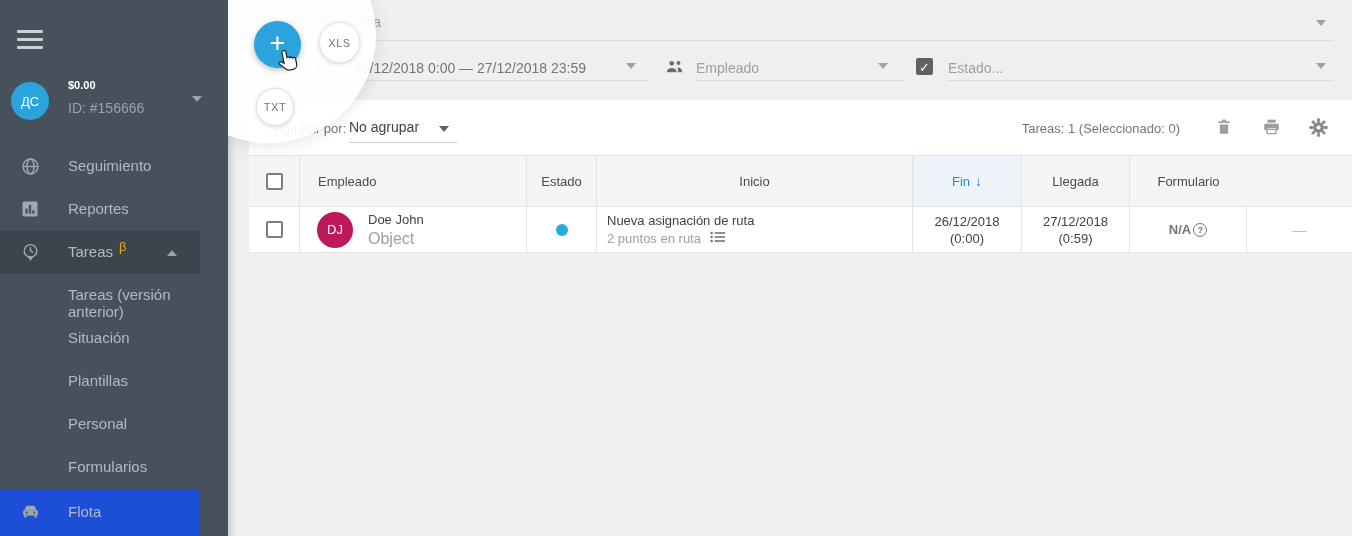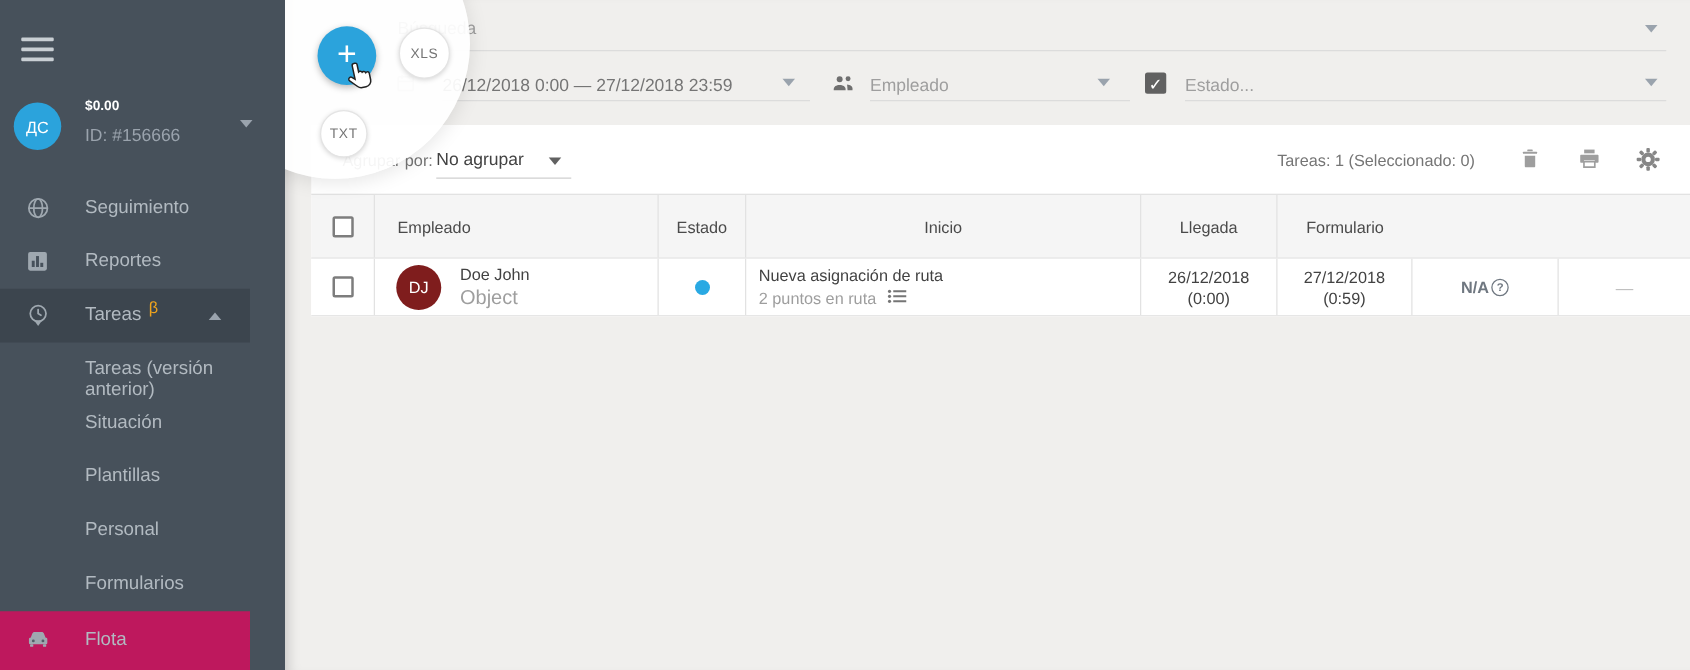--- a/index.html
+++ b/index.html
@@ -19,21 +19,21 @@
   .caret-d{width:0;height:0;border-left:5px solid transparent;border-right:5px solid transparent;border-top:6px solid #9aa3ad;}
   .caret-u{width:0;height:0;border-left:5px solid transparent;border-right:5px solid transparent;border-bottom:6px solid #9aa3ad;}
   .nav-item{position:absolute;left:0;width:200px;height:43px;color:#b2bac1;font-size:15px;cursor:pointer;}
   .nav-item .ico{position:absolute;left:20px;top:11px;width:21px;height:21px;}
   .nav-item .lbl{position:absolute;left:68px;top:12px;}
   .nav-item.active{background:#3c454e;}
   .beta{color:#f0a41d;font-size:13px;position:relative;top:-6px;margin-left:6px;}
   .nav-caret{position:absolute;right:23px;top:19px;}
   .sub-item{position:absolute;left:0;width:228px;height:43px;color:#b2bac1;font-size:15px;cursor:pointer;}
   .sub-item .lbl{position:absolute;left:68px;top:12px;}
-  .nav-item.flota{background:#be185d;height:47px;}
+  .nav-item.flota{background:#1d4ed8;height:47px;}
 
   
   .content{position:absolute;left:228px;top:0;width:1124px;height:536px;background:#f0efed;
            box-shadow:inset 10px 0 10px -8px rgba(0,0,0,.18);}
 
   
   .field-line{border-bottom:1px solid #dcdcdc;position:absolute;}
   .f-label{position:absolute;color:#9e9e9e;font-size:14px;}
   .f-value{position:absolute;color:#757575;font-size:14px;}
   .f-caret{position:absolute;}
@@ -55,21 +55,21 @@
   .table{position:absolute;left:0;top:55px;width:1103px;}
   .thead,.trow{display:grid;grid-template-columns:51px 227px 70px 316px 109px 108px 117px 1fr;}
   .thead{height:52px;background:#f5f5f5;border-top:1px solid #e2e2e2;border-bottom:1px solid #e2e2e2;}
   .trow{height:46px;background:#fff;border-bottom:1px solid #e6e6e6;}
   .th,.td{border-right:1px solid #e2e2e2;position:relative;display:flex;align-items:center;}
   .th:last-child,.td:last-child{border-right:none;}
   .th{color:#4a4a4a;font-size:13px;}
   .th.c,.td.c{justify-content:center;text-align:center;}
   .th-fin{background:#edf3f9;color:#1e88e5;}
   .sort-arrow{color:#1e88e5;font-size:14px;margin-left:5px;}
-  .row-avatar{width:36px;height:36px;border-radius:50%;background:#7f1d1d;color:#fff;font-size:13px;
+  .row-avatar{width:36px;height:36px;border-radius:50%;background:#be185d;color:#fff;font-size:13px;
               display:flex;align-items:center;justify-content:center;margin-left:17px;flex:none;}
   .emp-text{margin-left:15px;}
   .emp-name{color:#424242;font-size:13px;}
   .emp-sub{color:#9e9e9e;font-size:16px;margin-top:3px;}
   .status-dot{width:12px;height:12px;border-radius:50%;background:#29a9e3;}
   .etq{padding-left:10px;}
   .etq-title{color:#424242;font-size:13px;}
   .etq-sub{color:#9e9e9e;font-size:13px;margin-top:3px;display:flex;align-items:center;gap:9px;}
   .cell-2line{color:#424242;font-size:13px;line-height:17px;}
   .na{color:#6f7780;font-size:13px;display:flex;align-items:center;gap:2px;font-weight:bold;}
@@ -192,20 +192,24 @@
 
       <div class="table">
 
         <div class="thead">
           <div class="th c">
               <span class="checkbox"></span>
             </div>
           <div class="th" style="padding-left:18px;">Empleado</div>
           <div class="th c">Estado</div>
           <div class="th c">Inicio</div>
+          <div class="th c th-fin">
+            <span>Fin</span>
+            <span class="sort-arrow">↓</span>
+          </div>
           <div class="th c">Llegada</div>
           <div class="th c">Formulario</div>
         </div>
 
         <div class="trow">
           <div class="td c">
               <span class="checkbox"></span>
             </div>
           <div class="td">
             <div class="row-avatar">DJ</div>

